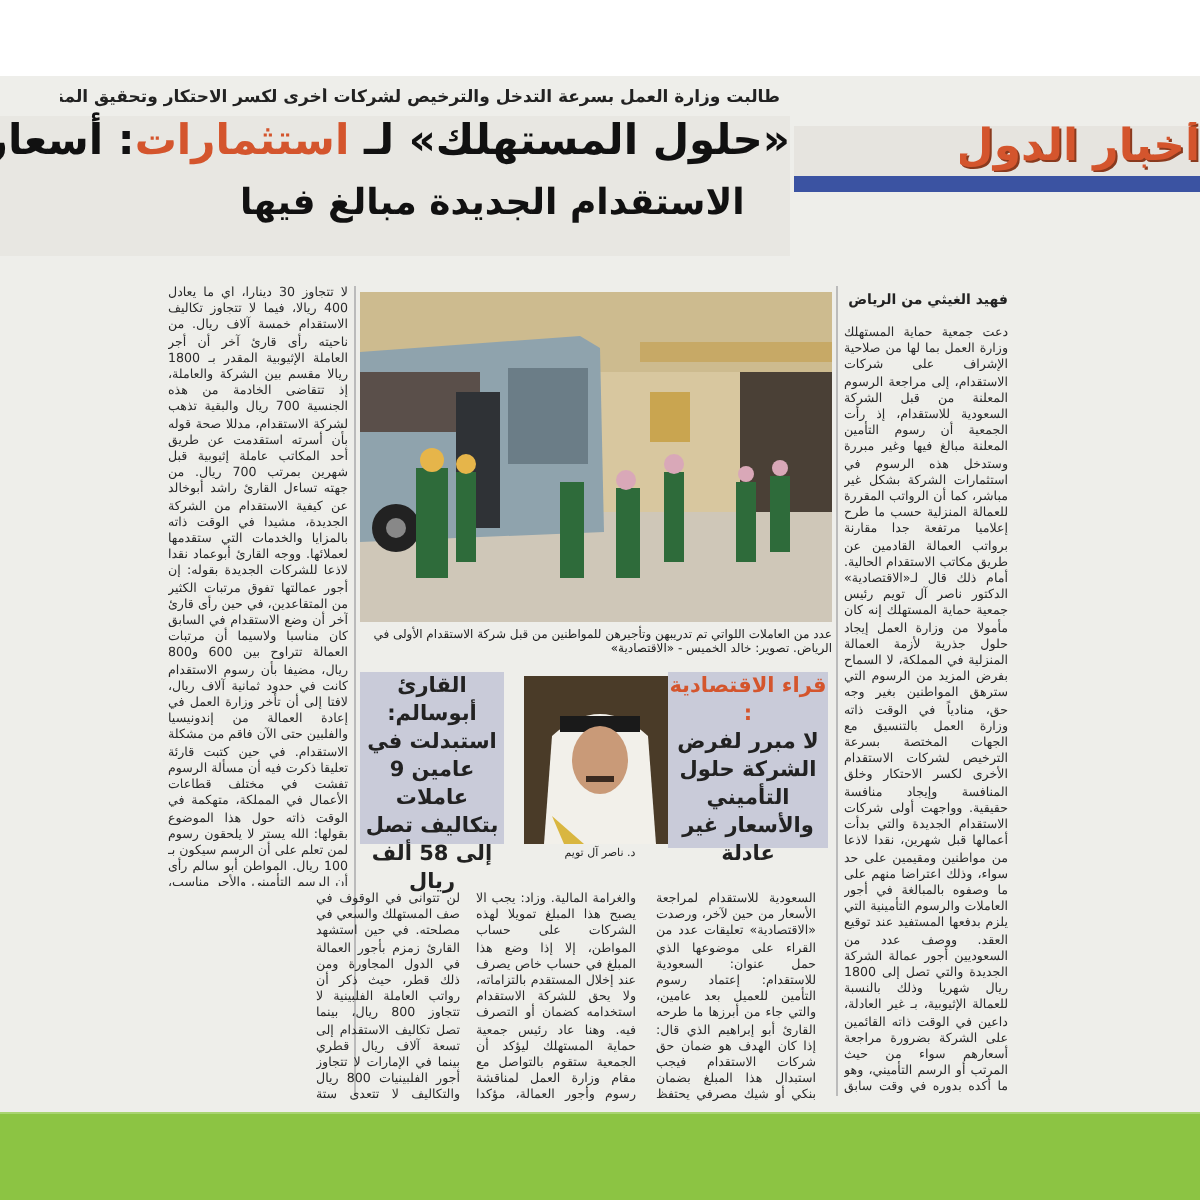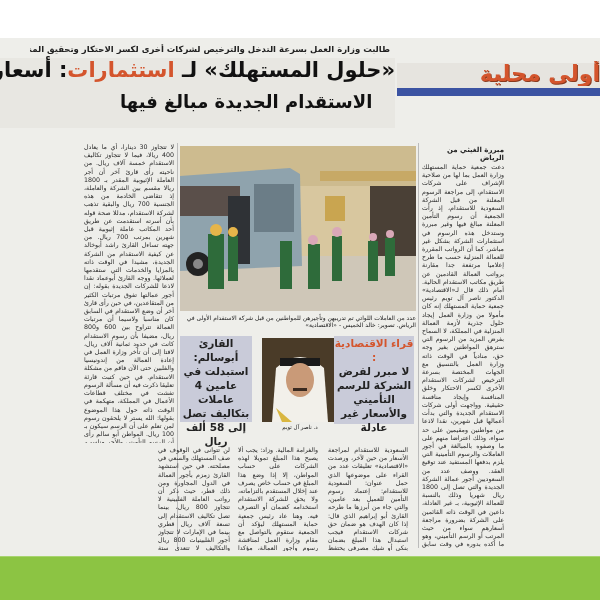--- a/index.html
+++ b/index.html
@@ -30,32 +30,32 @@
   .quote.q3{left:180px;top:298px;width:72px;height:86px;}
   .portrait{position:absolute;left:262px;top:300px;width:76px;height:84px;background:#3d3325;overflow:hidden;}
   .portrait-cap{position:absolute;left:262px;top:386px;width:76px;font-size:5.5px;text-align:center;direction:rtl;color:#222;}
 </style>
 </head>
 <body>
 
 <div class="paper">
 
   <div class="section-banner">
-    <div class="title">أولى محلية</div>
+    <div class="title">أخبار الدول</div>
     <div class="bar"></div>
   </div>
 
   <div class="kicker">طالبت وزارة العمل بسرعة التدخل والترخيص لشركات أخرى لكسر الاحتكار وتحقيق المنافسة</div>
 
   <div class="headline">
     <div class="hl1"><span>«حلول المستهلك» لـ </span><span class="accent">استثمارات</span><span>: أسعار شركات</span></div>
     <div class="hl2">الاستقدام الجديدة مبالغ فيها</div>
   </div>
 
-  <div class="byline">مبررة الغيثي من الرياض</div>
+  <div class="byline">فهيد الغيثي من الرياض</div>
   <div class="col c5">دعت جمعية حماية المستهلك وزارة العمل بما لها من صلاحية الإشراف على شركات الاستقدام، إلى مراجعة الرسوم المعلنة من قبل الشركة السعودية للاستقدام، إذ رأت الجمعية أن رسوم التأمين المعلنة مبالغ فيها وغير مبررة وستدخل هذه الرسوم في استثمارات الشركة بشكل غير مباشر، كما أن الرواتب المقررة للعمالة المنزلية حسب ما طرح إعلاميا مرتفعة جدا مقارنة برواتب العمالة القادمين عن طريق مكاتب الاستقدام الحالية. أمام ذلك قال لـ«الاقتصادية» الدكتور ناصر آل تويم رئيس جمعية حماية المستهلك إنه كان مأمولا من وزارة العمل إيجاد حلول جذرية لأزمة العمالة المنزلية في المملكة، لا السماح بفرض المزيد من الرسوم التي سترهق المواطنين بغير وجه حق، منادياً في الوقت ذاته وزارة العمل بالتنسيق مع الجهات المختصة بسرعة الترخيص لشركات الاستقدام الأخرى لكسر الاحتكار وخلق المنافسة وإيجاد منافسة حقيقية. وواجهت أولى شركات الاستقدام الجديدة والتي بدأت أعمالها قبل شهرين، نقدا لاذعا من مواطنين ومقيمين على حد سواء، وذلك اعتراضا منهم على ما وصفوه بالمبالغة في أجور العاملات والرسوم التأمينية التي يلزم بدفعها المستفيد عند توقيع العقد. ووصف عدد من السعوديين أجور عمالة الشركة الجديدة والتي تصل إلى 1800 ريال شهريا وذلك بالنسبة للعمالة الإثيوبية، بـ غير العادلة، داعين في الوقت ذاته القائمين على الشركة بضرورة مراجعة أسعارهم سواء من حيث المرتب أو الرسم التأميني، وهو ما أكده بدوره في وقت سابق سعد البداح الرئيس التنفيذي للشركة</div>
 
   <div class="vrule" style="left:418px;top:105px;height:405px;"></div>
 
   <div class="photo">
     <svg width="236" height="165" viewBox="0 0 236 165">
       <rect x="0" y="0" width="236" height="165" fill="#d8c79f"></rect>
       <rect x="0" y="0" width="236" height="40" fill="#cdbb8f"></rect>
       <rect x="140" y="25" width="96" height="10" fill="#c7a966"></rect>
       <rect x="190" y="40" width="46" height="70" fill="#4a4036"></rect>
@@ -84,38 +84,38 @@
         <circle cx="133" cy="94" r="5"></circle>
         <circle cx="157" cy="86" r="5"></circle>
         <circle cx="193" cy="91" r="4"></circle>
         <circle cx="210" cy="88" r="4"></circle>
       </g>
     </svg>
   </div>
   <div class="caption">عدد من العاملات اللواتي تم تدريبهن وتأجيرهن للمواطنين من قبل شركة الاستقدام الأولى في الرياض. تصوير: خالد الخميس - «الاقتصادية»</div>
 
   <div class="quote q3">
-    <span>القارئ أبوسالم: استبدلت في عامين 4 عاملات بتكاليف تصل إلى 58 ألف ريال</span>
+    <span>القارئ أبوسالم: استبدلت في عامين 9 عاملات بتكاليف تصل إلى 58 ألف ريال</span>
   </div>
 
   <div class="portrait">
     <svg width="76" height="84" viewBox="0 0 76 84">
       <rect width="76" height="84" fill="#4a3b28"></rect>
       <path d="M10 84 L14 30 Q38 8 62 30 L66 84 Z" fill="#f2f0ea"></path>
       <rect x="18" y="20" width="40" height="8" fill="#1a1a1a"></rect>
       <ellipse cx="38" cy="42" rx="14" ry="17" fill="#c99a78"></ellipse>
       <rect x="31" y="50" width="14" height="3" fill="#3a2a20"></rect>
       <path d="M14 70 L30 84 L20 84 Z" fill="#d9b640"></path>
     </svg>
   </div>
   <div class="portrait-cap">د. ناصر آل تويم</div>
 
   <div class="quote q2">
     <div class="lead">قراء الاقتصادية :</div>
-    <div>لا مبرر لفرض الشركة للرسم التأميني والأسعار غير عادلة</div>
+    <div>لا مبرر لفرض الشركة حلول التأميني والأسعار غير عادلة</div>
   </div>
 
   <div class="col c1">لا تتجاوز 30 دينارا، أي ما يعادل 400 ريالا، فيما لا تتجاوز تكاليف الاستقدام خمسة آلاف ريال. من ناحيته رأى قارئ آخر أن أجر العاملة الإثيوبية المقدر بـ 1800 ريالا مقسم بين الشركة والعاملة، إذ تتقاضى الخادمة من هذه الجنسية 700 ريال والبقية تذهب لشركة الاستقدام، مدللا صحة قوله بأن أسرته استقدمت عن طريق أحد المكاتب عاملة إثيوبية قبل شهرين بمرتب 700 ريال. من جهته تساءل القارئ راشد أبوخالد عن كيفية الاستقدام من الشركة الجديدة، مشيدا في الوقت ذاته بالمزايا والخدمات التي ستقدمها لعملائها. ووجه القارئ أبوعماد نقدا لاذعا للشركات الجديدة بقوله: إن أجور عمالتها تفوق مرتبات الكثير من المتقاعدين، في حين رأى قارئ آخر أن وضع الاستقدام في السابق كان مناسبا ولاسيما أن مرتبات العمالة تتراوح بين 600 و800 ريال، مضيفا بأن رسوم الاستقدام كانت في حدود ثمانية آلاف ريال، لافتا إلى أن تأخر وزارة العمل في إعادة العمالة من إندونيسيا والفلبين حتى الآن فاقم من مشكلة الاستقدام. في حين كتبت قارئة تعليقا ذكرت فيه أن مسألة الرسوم تفشت في مختلف قطاعات الأعمال في المملكة، متهكمة في الوقت ذاته حول هذا الموضوع بقولها: الله يستر لا يلحقون رسوم لمن تعلم على أن الرسم سيكون بـ 100 ريال. المواطن أبو سالم رأى أن الرسم التأميني والأجر مناسب، معللا ذلك بقوله: من الرائع أن أحصل على عاملة مضمونة سنتين مؤمن عليها طبيا براتب 1800 والتأمين بعاد لي، وخصوصا أنني تعبت من الهروب ورفض العمل مستشهدا في ذلك بالقول: إنه خلال السنتين الماضيتين كلفه استقدام أربع عاملات ما يفوق الـ 58 ألف ريال وذلك بسبب الهروب ورفض العمل</div>
   <div class="vrule" style="left:177px;top:105px;height:405px;"></div>
 
   <div class="col c4">السعودية للاستقدام لمراجعة الأسعار من حين لآخر، ورصدت «الاقتصادية» تعليقات عدد من القراء على موضوعها الذي حمل عنوان: السعودية للاستقدام: إعتماد رسوم التأمين للعميل بعد عامين، والتي جاء من أبرزها ما طرحه القارئ أبو إبراهيم الذي قال: إذا كان الهدف هو ضمان حق شركات الاستقدام فيجب استبدال هذا المبلغ بضمان بنكي أو شيك مصرفي يحتفظ به، ومعلوم أن عقوبة الشيك دون رصيد السجن</div>
   <div class="col c3">والغرامة المالية. وزاد: يجب ألا يصبح هذا المبلغ تمويلا لهذه الشركات على حساب المواطن، إلا إذا وضع هذا المبلغ في حساب خاص يصرف عند إخلال المستقدم بالتزاماته، ولا يحق للشركة الاستقدام استخدامه كضمان أو التصرف فيه. وهنا عاد رئيس جمعية حماية المستهلك ليؤكد أن الجمعية ستقوم بالتواصل مع مقام وزارة العمل لمناقشة رسوم وأجور العمالة، مؤكدا في الوقت ذاته أن الجمعية</div>
   <div class="col c2">لن تتوانى في الوقوف في صف المستهلك والسعي في مصلحته. في حين استشهد القارئ زمزم بأجور العمالة في الدول المجاورة ومن ذلك قطر، حيث ذكر أن رواتب العاملة الفلبينية لا تتجاوز 800 ريال، بينما تصل تكاليف الاستقدام إلى تسعة آلاف ريال قطري بينما في الإمارات لا تتجاوز أجور الفلبينيات 800 ريال والتكاليف لا تتعدى ستة آلاف ريال، وأكد القارئ زمزم في تعليقه أن رواتب الفلبينيات في الكويت</div>
 </div>
 

